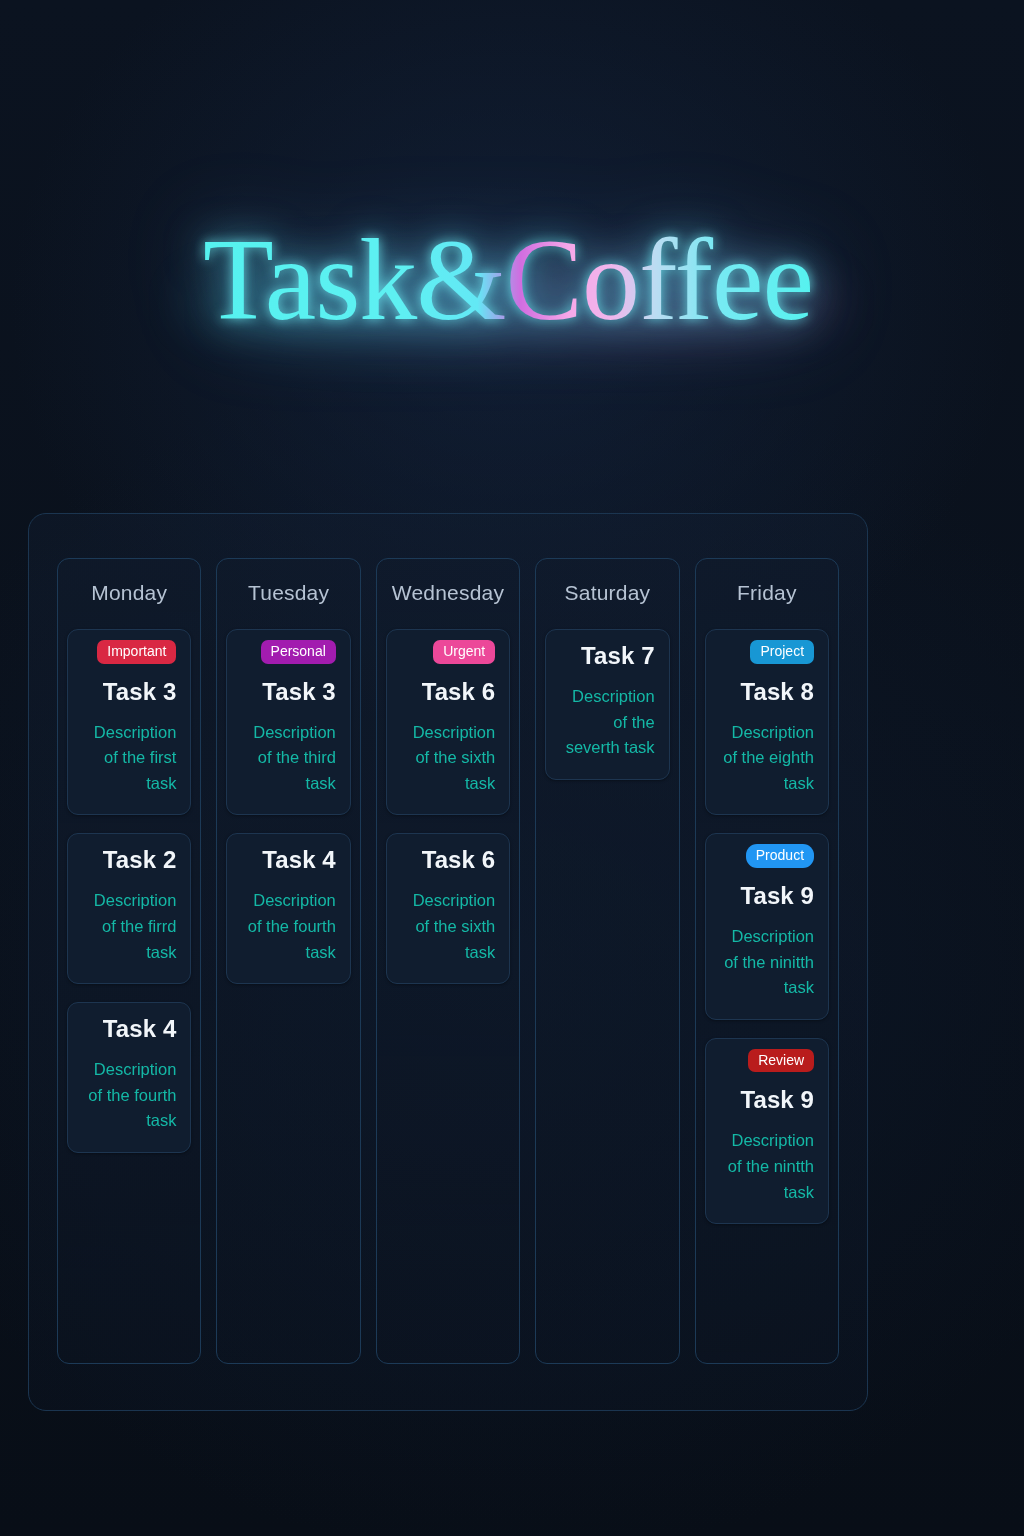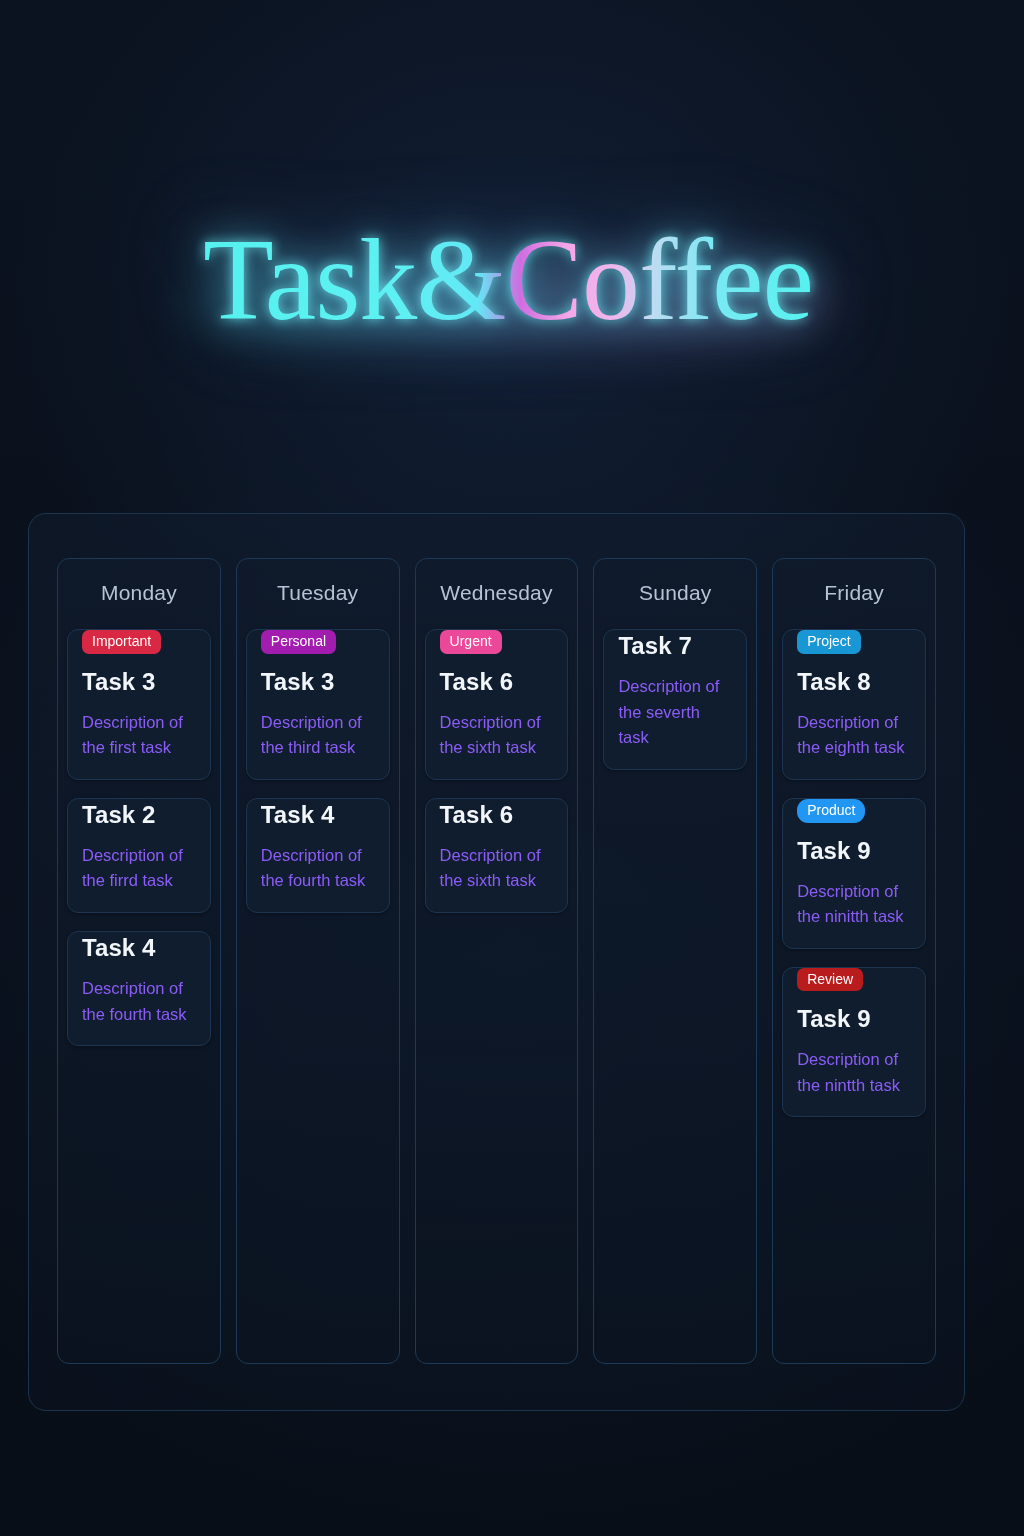--- a/index.html
+++ b/index.html
@@ -62,21 +62,21 @@
     background:radial-gradient(ellipse at 30% 50%, rgba(60,220,240,0.20) 0%, rgba(60,220,240,0) 65%),
                radial-gradient(ellipse at 70% 50%, rgba(225,110,215,0.18) 0%, rgba(225,110,215,0) 65%);
     filter:blur(22px);
     pointer-events:none;
   }
 
   
   .board {
     position:absolute;
     left:28px; top:513px;
-    width:937px; height:898px;
+    width:840px; height:898px;
     border:1px solid #1b3550;
     border-radius:18px;
     background:linear-gradient(180deg, rgba(17,29,48,0.45) 0%, rgba(12,21,36,0.35) 100%);
     padding:44px 28px 46px 28px;
   }
   .columns {
     display:flex;
     gap:15px;
     height:100%;
   }
@@ -103,42 +103,43 @@
     display:flex;
     flex-direction:column;
     gap:18px;
   }
 
   
   .card {
     background:#101d2f;
     border:1px solid #1d3550;
     border-radius:11px;
-    padding:0 14px 18px 14px;
+    padding:10px 14px 18px 14px;
     box-shadow:0 1px 3px rgba(0,0,0,0.35);
+    text-align:right;
   }
   .badge {
     display:inline-block;
     font-size:14px;
     font-weight:500;
     color:#ffffff;
     padding:4px 10px 5px 10px;
     border-radius:7px;
     line-height:1.05;
     margin-bottom:14px;
   }
   .card-title {
     color:#f2f6fa;
     font-size:24px;
     font-weight:700;
     letter-spacing:0.1px;
     margin-bottom:14px;
   }
   .card-desc {
-    color:#8b5cf6;
+    color:#14b8a6;
     font-size:16.5px;
     line-height:1.55;
     font-weight:400;
   }
   .card.no-badge .card-title { margin-top:2px; }
 </style>
 </head>
 <body>
 
 <div class="title-glow"></div>
@@ -176,21 +177,21 @@
         <div class="day-title">Wednesday</div>
         <div class="cards">
           <div class="card"><span class="badge" style="background: #ec4899;">Urgent</span><div class="card-title">Task 6</div><div class="card-desc">Description of the sixth task</div></div>
           <div class="card no-badge">
             <div class="card-title">Task 6</div>
             <div class="card-desc">Description of the sixth task</div>
           </div>
         </div>
       </div>
       <div class="column">
-        <div class="day-title">Sunday</div>
+        <div class="day-title">Saturday</div>
         <div class="cards">
           <div class="card no-badge">
             <div class="card-title">Task 7</div>
             <div class="card-desc">Description of the severth task</div>
           </div>
         </div>
       </div>
       <div class="column">
         <div class="day-title">Friday</div>
         <div class="cards">

